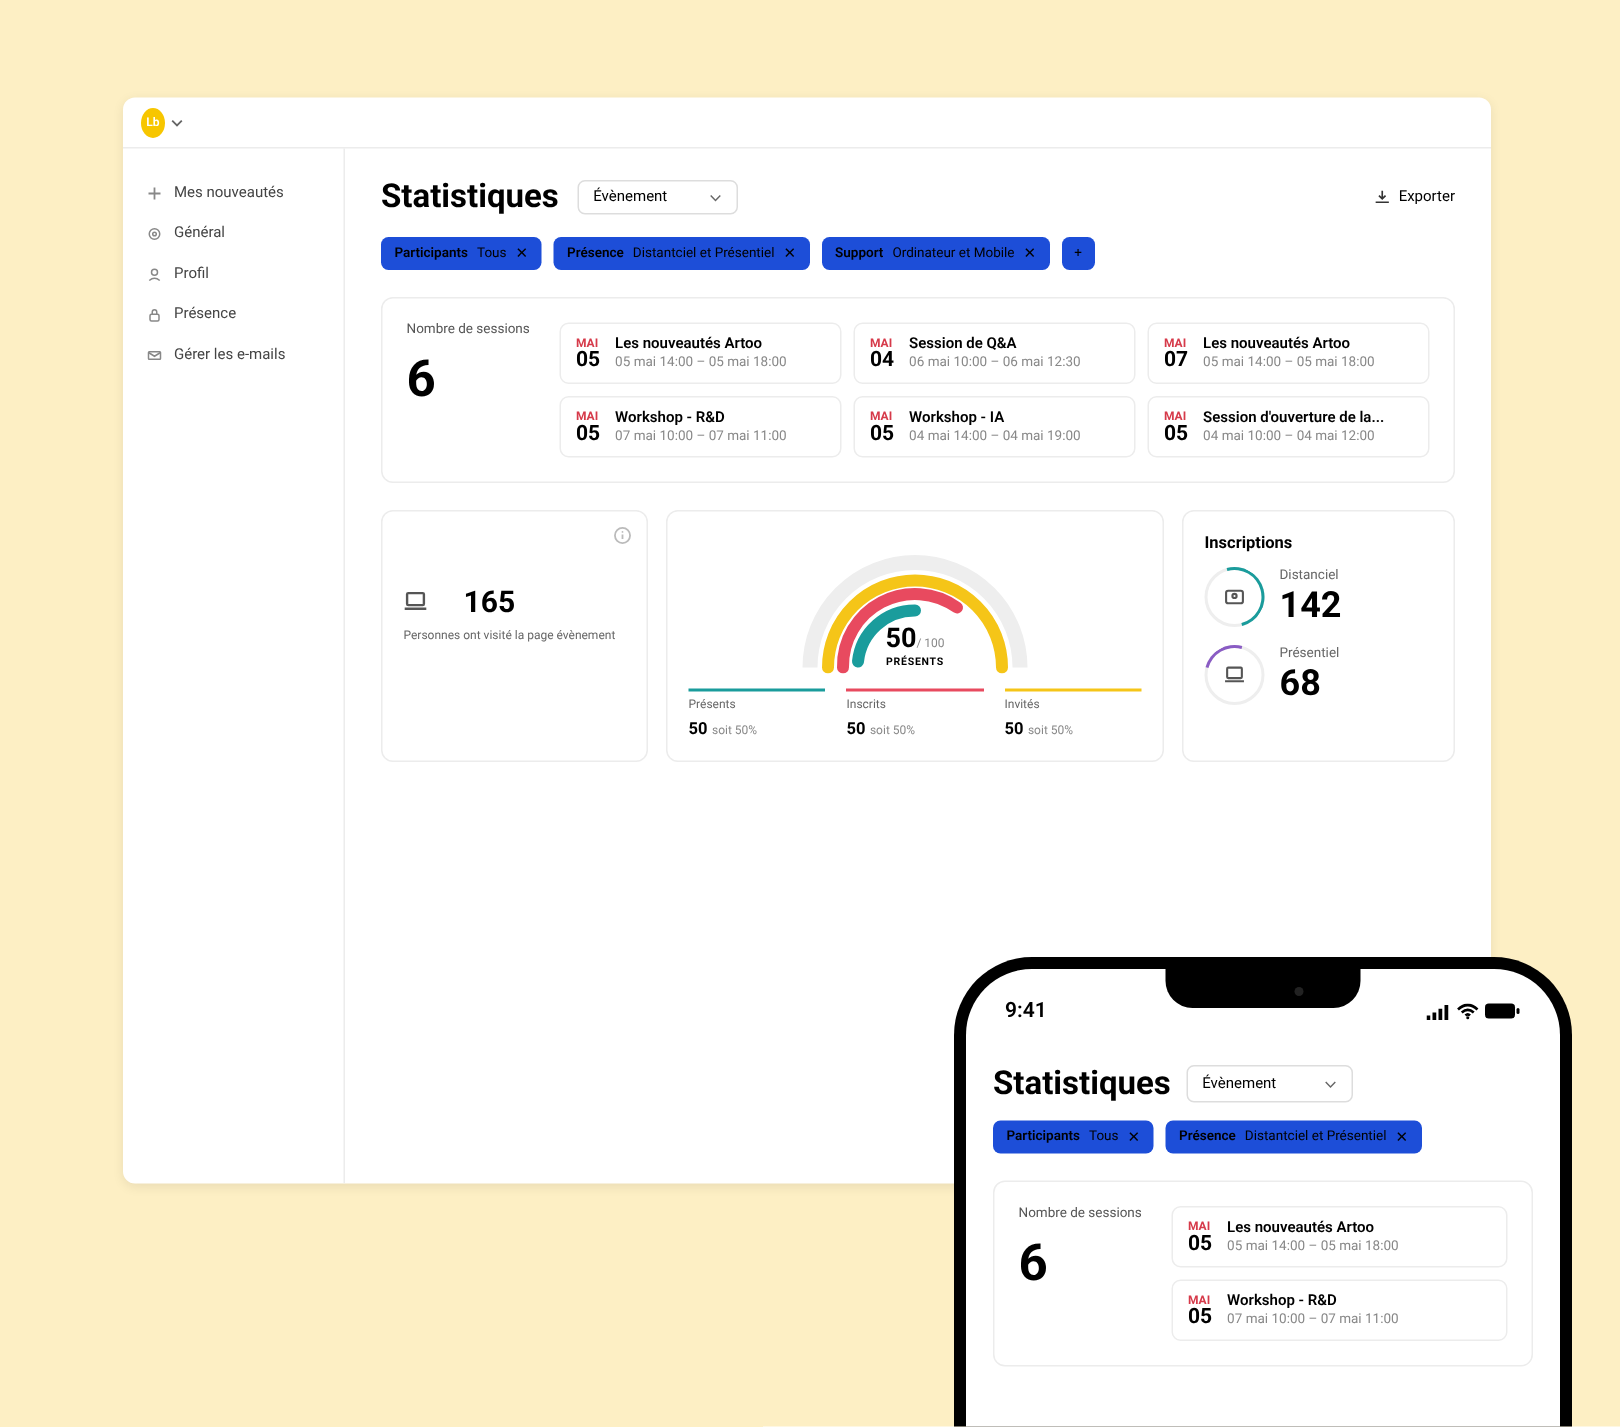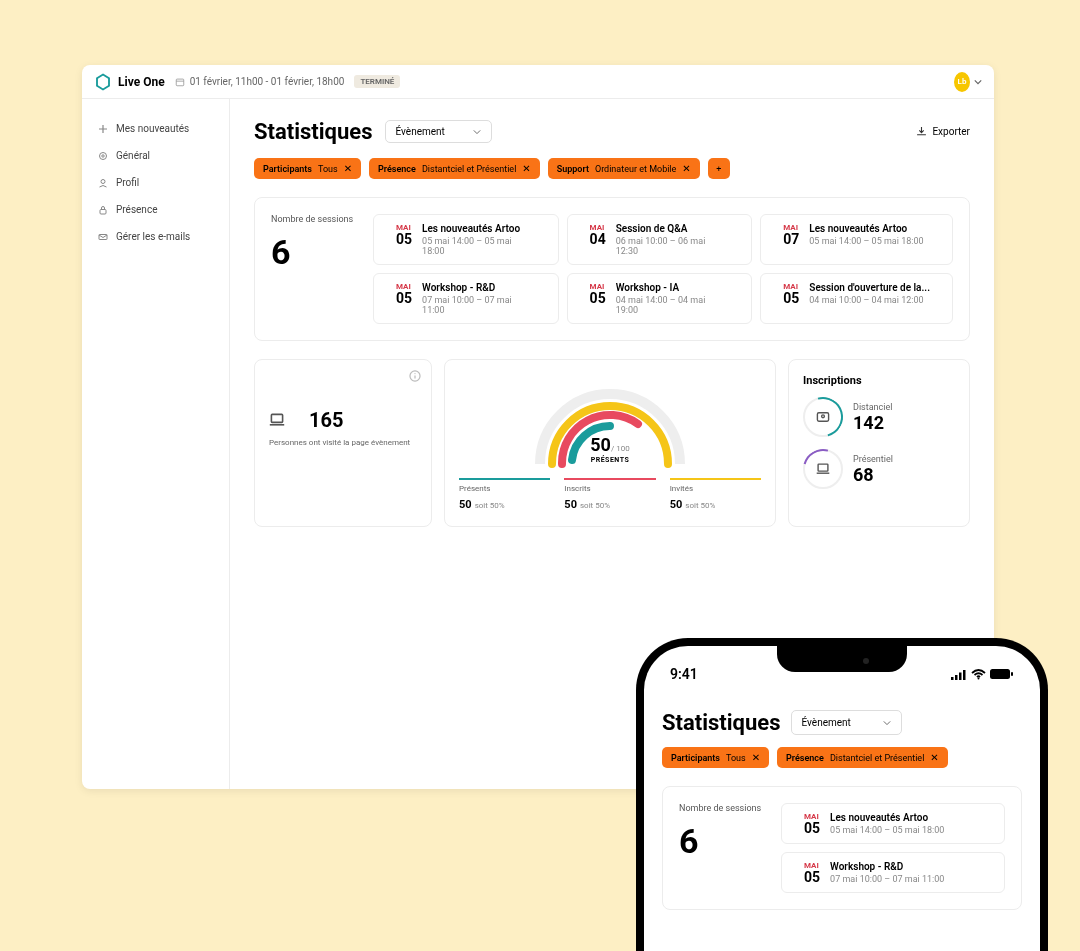--- a/index.html
+++ b/index.html
@@ -22,31 +22,31 @@
 .sidebar-item svg { width:10px; height:10px; flex-shrink:0; }
 
 .main { flex:1; padding:20px 24px; overflow-y:auto; }
 .main-header { display:flex; align-items:center; justify-content:space-between; margin-bottom:14px; }
 .main-header-left { display:flex; align-items:center; gap:12px; }
 .page-title { font-size:22px; font-weight:700; }
 .select-pill { border:1px solid #ddd; border-radius:5px; padding:5px 10px; font-size:10px; display:flex; align-items:center; gap:28px; cursor:pointer; }
 .export-btn { display:flex; align-items:center; gap:5px; font-size:10px; cursor:pointer; }
 
 .filter-row { display:flex; gap:8px; margin-bottom:18px; }
-.filter-chip { background:#f97316; border-radius:5px; padding:5px 9px; font-size:9px; display:flex; align-items:center; gap:6px; cursor:pointer; }
+.filter-chip { background:#1d4ed8; border-radius:5px; padding:5px 9px; font-size:9px; display:flex; align-items:center; gap:6px; cursor:pointer; }
 .filter-chip .label { font-weight:600; }
 .filter-chip .close { font-size:10px; }
 .filter-add { width:22px; justify-content:center; }
 
 .sessions-panel { border:1px solid #ececec; border-radius:8px; padding:16px; display:flex; gap:14px; margin-bottom:18px; }
 .sessions-count { width:88px; }
 .sessions-count-label { font-size:9px; color:#555; line-height:1.3; }
 .sessions-count-num { font-size:34px; font-weight:700; margin-top:6px; }
 .sessions-grid { flex:1; display:grid; grid-template-columns:repeat(3,1fr); gap:8px; }
-.session-card { border:1px solid #ececec; border-radius:6px; padding:8px 22px; display:flex; gap:10px; cursor:pointer; }
+.session-card { border:1px solid #ececec; border-radius:6px; padding:8px 10px; display:flex; gap:10px; cursor:pointer; }
 .session-date { text-align:left; }
 .session-month { font-size:8px; font-weight:700; color:#d63a4a; }
 .session-day { font-size:14px; font-weight:700; line-height:1; }
 .session-info { flex:1; min-width:0; }
 .session-title { font-size:10px; font-weight:600; white-space:nowrap; overflow:hidden; text-overflow:ellipsis; }
 .session-time { font-size:9px; color:#888; margin-top:2px; }
 
 .stats-row { display:flex; gap:12px; }
 .stat-card { border:1px solid #ececec; border-radius:8px; padding:14px; position:relative; }
 .info-icon { position:absolute; top:10px; right:10px; color:#bbb; }
@@ -69,21 +69,21 @@
 .legend-pct { font-size:8px; color:#888; margin-left:3px; }
 
 .inscr-card { width:182px; }
 .inscr-title { font-size:11px; font-weight:700; margin-bottom:10px; }
 .inscr-item { display:flex; align-items:center; gap:10px; margin-bottom:12px; }
 .inscr-ring { width:40px; height:40px; border-radius:50%; border:2px solid #eee; display:flex; align-items:center; justify-content:center; position:relative; }
 .inscr-ring::before { content:""; position:absolute; inset:-2px; border-radius:50%; border:2px solid transparent; }
 .ring-1::before { border-top-color:#1a9c9c; border-right-color:#1a9c9c; transform:rotate(30deg); }
 .ring-2::before { border-top-color:#8a5cc4; transform:rotate(-30deg); }
 .inscr-meta-label { font-size:9px; color:#666; }
-.inscr-meta-num { font-size:18px; font-weight:700; }
+.inscr-meta-num { font-size:24px; font-weight:700; }
 
 
 .phone { position:absolute; left:636px; top:638px; width:412px; height:480px; background:#000; border-radius:52px; padding:8px; }
 .phone-screen { background:#fff; border-radius:44px; width:100%; height:100%; overflow:hidden; position:relative; }
 .notch { position:absolute; top:0; left:50%; transform:translateX(-50%); width:130px; height:26px; background:#000; border-radius:0 0 18px 18px; z-index:5; }
 .notch::after { content:""; position:absolute; right:38px; top:12px; width:6px; height:6px; border-radius:50%; background:#222; }
 .phone-status { display:flex; justify-content:space-between; padding:20px 26px 8px; font-size:14px; font-weight:600; }
 .phone-status-icons { display:flex; gap:4px; align-items:center; }
 .phone-content { padding:20px 18px 0; }
 .phone-header { display:flex; align-items:center; gap:10px; margin-bottom:12px; }
@@ -92,36 +92,20 @@
 .phone-filters { display:flex; gap:8px; margin-bottom:18px; }
 .phone-sessions { border:1px solid #ececec; border-radius:8px; padding:16px; display:flex; gap:14px; }
 .phone-sess-grid { flex:1; display:flex; flex-direction:column; gap:8px; }
 </style>
 </head>
 <body>
 
 <div class="desktop">
 
   <div class="topbar">
-    <div class="topbar-left">
-      <div class="logo">
-        <svg viewBox="0 0 24 24">
-            <path d="M12 2 L20 7 L20 17 L12 22 L4 17 L4 7 Z" fill="none" stroke="#1a9c9c" stroke-width="2.5"></path>
-          </svg>
-        <span>Live One</span>
-      </div>
-      <div class="date-chip">
-        <svg width="10" height="10" viewBox="0 0 24 24">
-            <rect x="3" y="5" width="18" height="16" rx="2" fill="none" stroke="#999" stroke-width="2"></rect>
-            <line x1="3" y1="10" x2="21" y2="10" stroke="#999" stroke-width="2"></line>
-          </svg>
-        <span>01 février, 11h00 - 01 février, 18h00</span>
-      </div>
-      <span class="badge-termine">TERMINÉ</span>
-    </div>
     <div class="topbar-right">
       <span class="avatar">Lb</span>
       <svg width="8" height="8" viewBox="0 0 10 10">
           <path d="M1 3 L5 7 L9 3" fill="none" stroke="#666" stroke-width="1.5"></path>
         </svg>
     </div>
   </div>
 
   <div class="body">
     <div class="sidebar">

